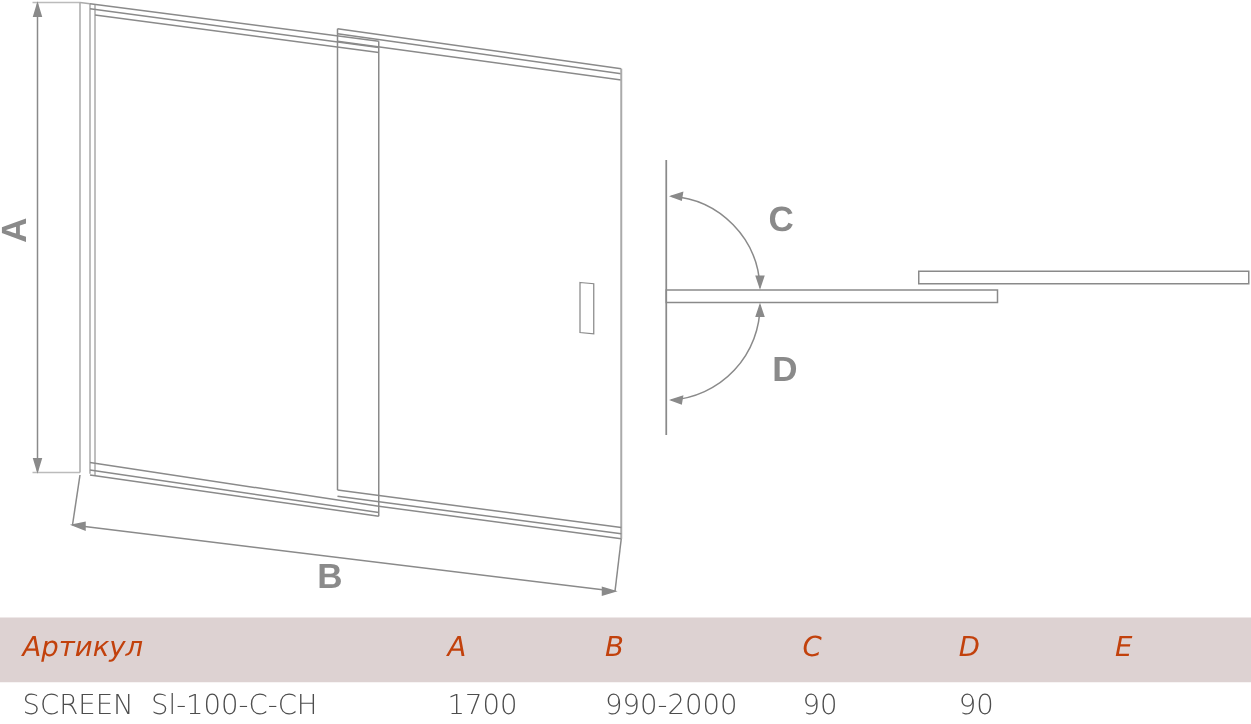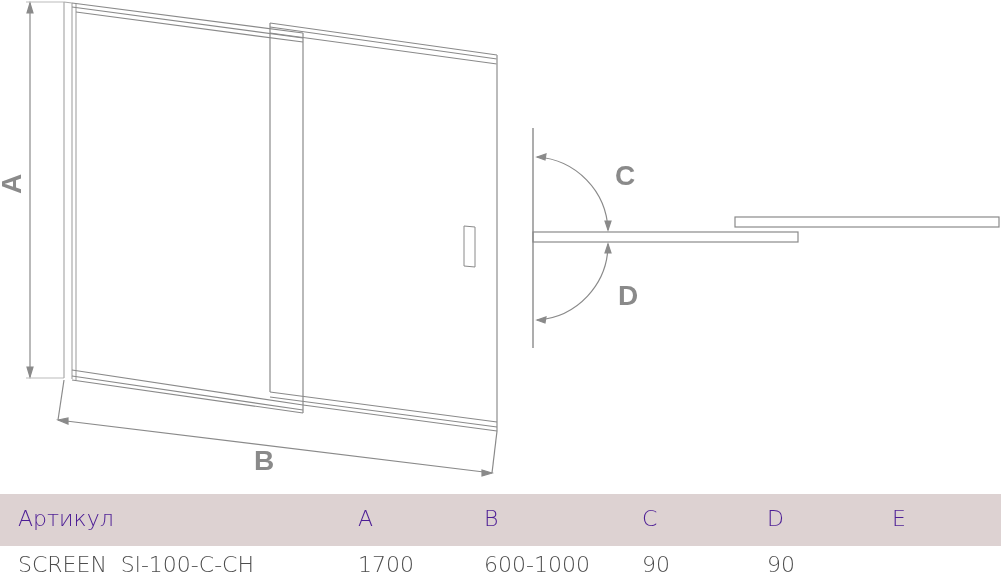--- a/index.html
+++ b/index.html
@@ -4,21 +4,21 @@
 <style>
   html, body { margin: 0; padding: 0; background: #ffffff; }
   body { width: 1001px; height: 579px; position: relative; overflow: hidden;
          font-family: "Liberation Sans", sans-serif; }
   #drawing { position: absolute; left: 0; top: 0; width: 1001px; height: 490px; }
   .spec-table { position: absolute; left: 0; top: 494px; width: 1001px; height: 85px; }
   .spec-head { position: absolute; left: 0; top: 0; width: 1001px; height: 52px; background: #ddd2d2; }
   .spec-row { position: absolute; left: 0; top: 52px; width: 1001px; height: 16px; background: #ffffff; padding-left: 26px; }
   .cell { position: absolute; font-family: "DejaVu Sans", sans-serif; font-weight: 300;
           color: #555; white-space: nowrap; }
-  .spec-head .cell { top: 12px; font-size: 22px; color: #4c1d95; }
+  .spec-head .cell { top: 12px; font-size: 22px; color: #c2410c; font-style: italic; }
   .spec-row .cell { top: 6px; font-size: 22px; color: #4d4d4d; }
   .lbl { font-family: "Liberation Sans", sans-serif; font-weight: bold; fill: #8a8a8a; font-size: 28px; }
 </style>
 </head>
 <body>
 
 <svg id="drawing" viewBox="0 0 1001 490" xmlns="http://www.w3.org/2000/svg">
   <g fill="none" stroke="#8a8a8a" stroke-width="1.2">
 
     <g>
@@ -94,18 +94,18 @@
     <span class="cell" style="left:18px">Артикул</span>
     <span class="cell" style="left:358px">A</span>
     <span class="cell" style="left:484px">B</span>
     <span class="cell" style="left:642px">C</span>
     <span class="cell" style="left:767px">D</span>
     <span class="cell" style="left:892px">E</span>
   </div>
   <div class="spec-row">
     <span class="cell" style="left:18px; white-space:pre">SCREEN  Sl-100-C-CH</span>
     <span class="cell" style="left:358px">1700</span>
-    <span class="cell" style="left:484px">600-1000</span>
+    <span class="cell" style="left:484px">990-2000</span>
     <span class="cell" style="left:642px">90</span>
     <span class="cell" style="left:767px">90</span>
     <span class="cell" style="left:892px"></span>
   </div>
 </div>
 
 </body></html>

